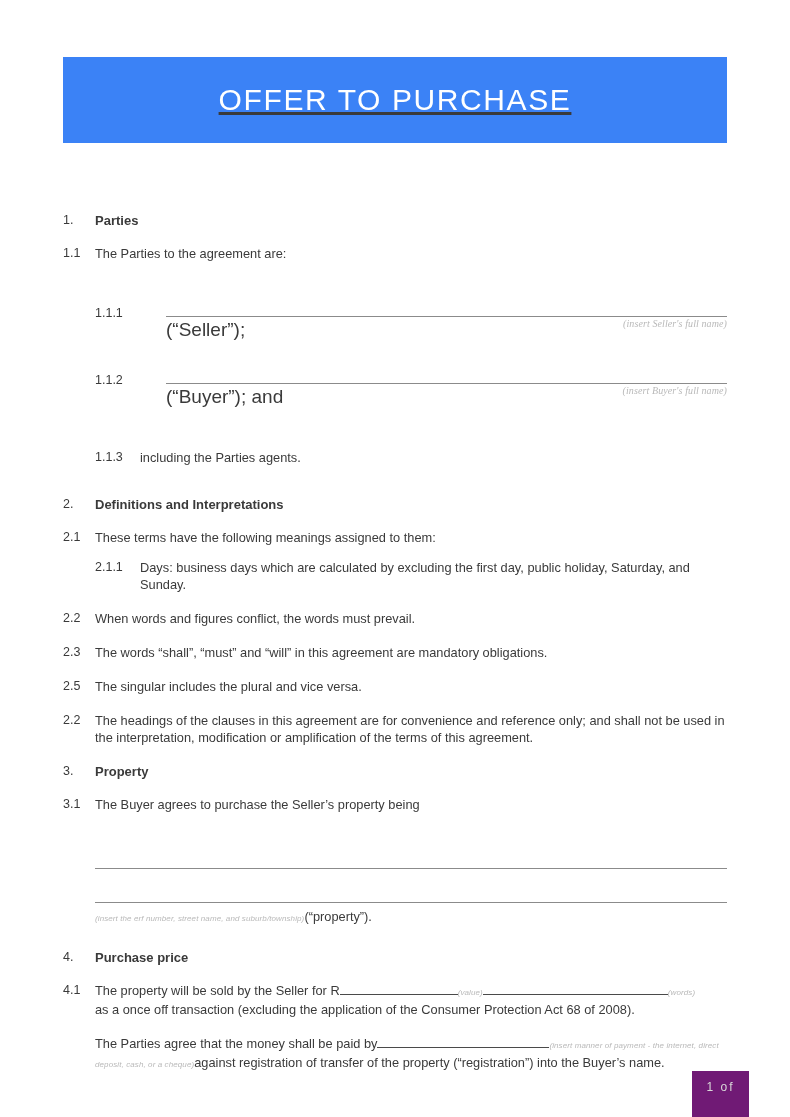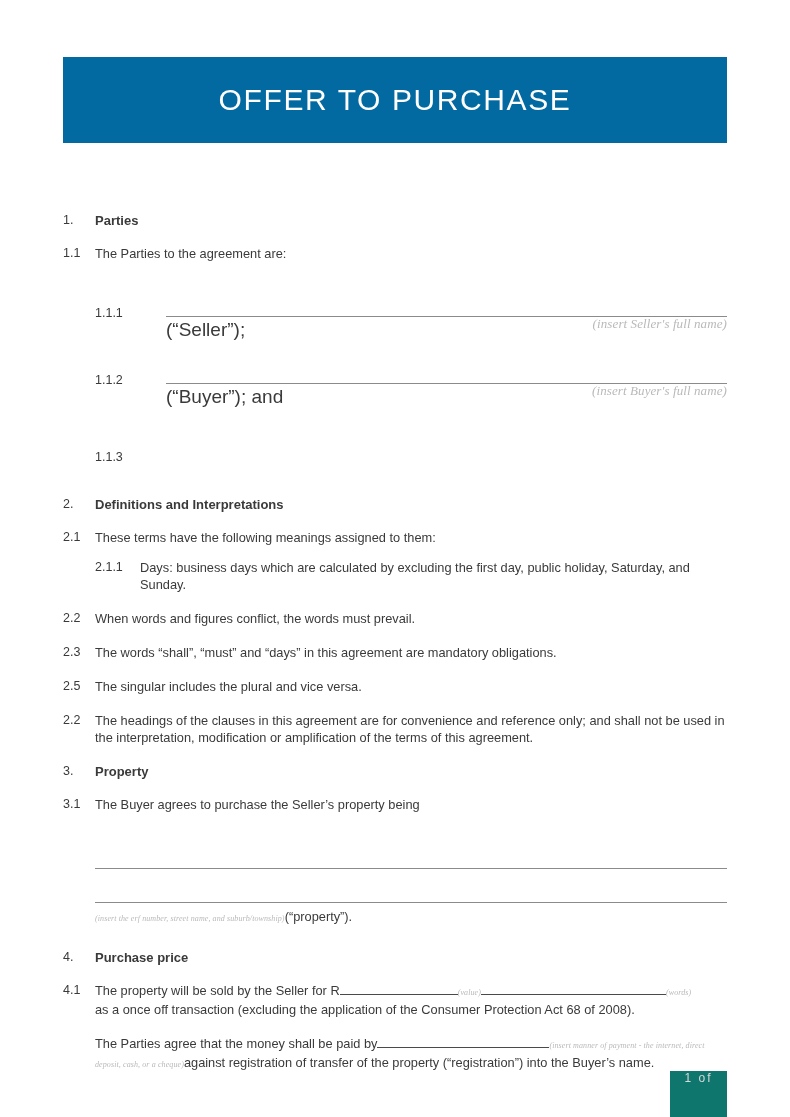--- a/index.html
+++ b/index.html
@@ -22,24 +22,25 @@
     height: 1117px;
   }
 
   
   .banner {
     position: absolute;
     left: 63px;
     top: 57px;
     width: 664px;
     height: 86px;
-    background: #0369a1;
+    background: #3b82f6;
     display: flex;
     align-items: center;
     justify-content: center;
+    text-decoration: underline;
   }
   .banner-title {
     color: #ffffff;
     font-size: 30px;
     letter-spacing: 1.6px;
     font-weight: 400;
     white-space: nowrap;
   }
 
   
@@ -93,21 +94,21 @@
     position: relative;
   }
   .rule {
     border-bottom: 1px solid #8b8b8b;
     height: 11px;
     width: 100%;
   }
   .hint {
     font-family: "Liberation Serif", serif;
     font-style: italic;
-    font-size: 13px;
+    font-size: 10px;
     color: #b9b9b9;
     letter-spacing: 0.1px;
     text-align: right;
     margin-top: 2px;
     line-height: 10px;
   }
   .after-rule {
     font-size: 19px;
     line-height: 17px;
     margin-top: -8px;
@@ -124,21 +125,21 @@
   .prop-rule {
     border-bottom: 1px solid #8b8b8b;
     height: 33px;
   }
   .prop-hint-line {
     margin-top: 5px;
     font-size: 12.8px;
     line-height: 17px;
   }
   .inline-hint {
-    font-family: Liberation Serif, serif;
+    font-family: Liberation Sans, sans-serif;
     font-style: italic;
     font-size: 8px;
     color: #b9b9b9;
     letter-spacing: 0.1px;
   }
 
   
   .blank {
     display: inline-block;
     border-bottom: 1px solid #4a4a4a;
@@ -151,30 +152,31 @@
 
   .para {
     font-size: 12.8px;
     line-height: 17px;
   }
   .para-gap { margin-top: 17px; }
 
   
   .footer-box {
     position: absolute;
-    left: 670px;
+    left: 692px;
     top: 1071px;
     width: 57px;
     height: 46px;
-    background: #0f766e;
+    background: #701a75;
     color: #d8d8d8;
     font-size: 12px;
     display: flex;
     align-items: flex-start;
     justify-content: center;
+    padding-top: 9px;
     box-sizing: border-box;
     letter-spacing: 2px;
   }
 </style>
 </head>
 <body>
 
 <div class="page">
 
   <div class="banner">
@@ -212,20 +214,21 @@
         <div class="rule"></div>
         <div class="hint">(insert Buyer's full name)</div>
         <div class="after-rule">(“Buyer”); and</div>
       </div>
     </div>
 
     <div class="spacer-36"></div>
 
     <div class="clause">
       <div class="num lvl2">1.1.3</div>
+      <div class="txt">including the Parties agents.</div>
     </div>
 
     <div class="clause section-head section-gap">
       <div class="num lvl1">2.</div>
       <div class="txt heading">Definitions and Interpretations</div>
     </div>
 
     <div class="clause tight">
       <div class="num lvl1">2.1</div>
       <div class="txt">These terms have the following meanings assigned to them:</div>
@@ -236,21 +239,21 @@
       <div class="txt">Days: business days which are calculated by excluding the first day, public holiday, Saturday, and Sunday.</div>
     </div>
 
     <div class="clause">
       <div class="num lvl1">2.2</div>
       <div class="txt">When words and figures conflict, the words must prevail.</div>
     </div>
 
     <div class="clause">
       <div class="num lvl1">2.3</div>
-      <div class="txt">The words “shall”, “must” and “days” in this agreement are mandatory obligations.</div>
+      <div class="txt">The words “shall”, “must” and “will” in this agreement are mandatory obligations.</div>
     </div>
 
 
     <div class="clause">
       <div class="num lvl1">2.5</div>
       <div class="txt">The singular includes the plural and vice versa.</div>
     </div>
 
     <div class="clause">
       <div class="num lvl1">2.2</div>

